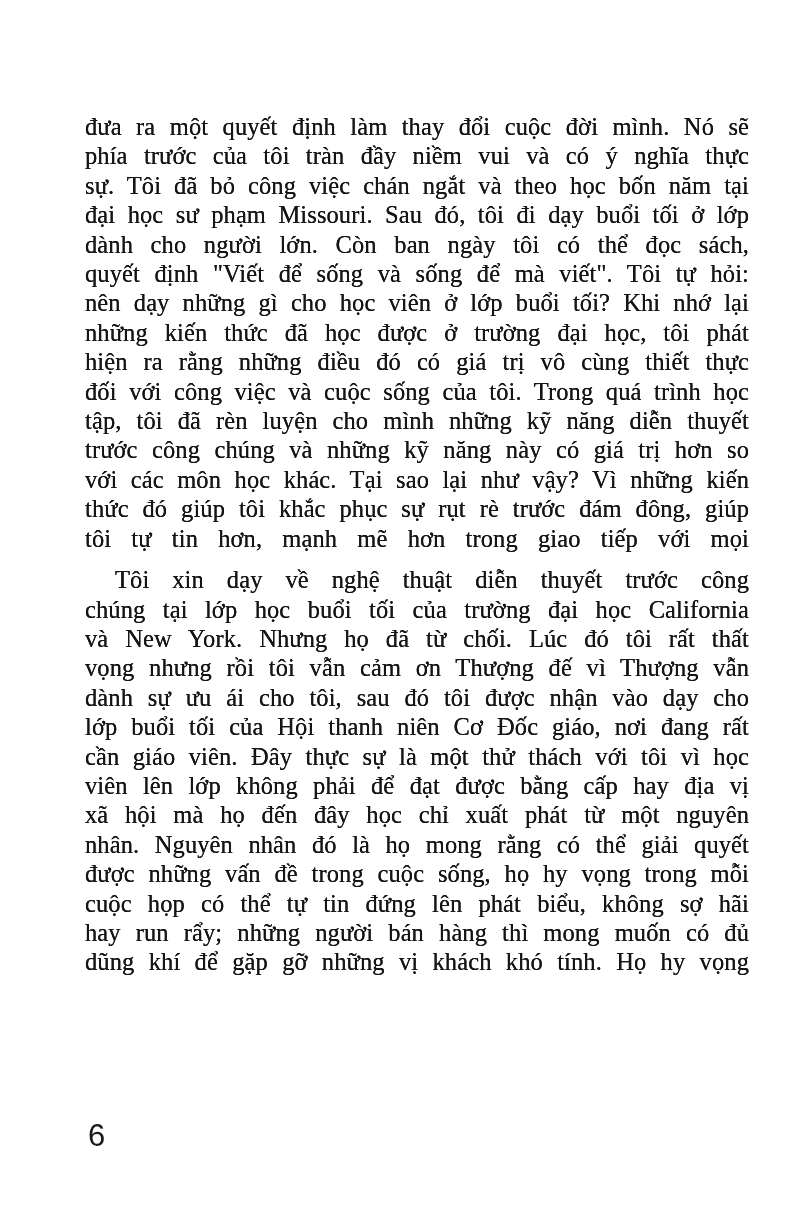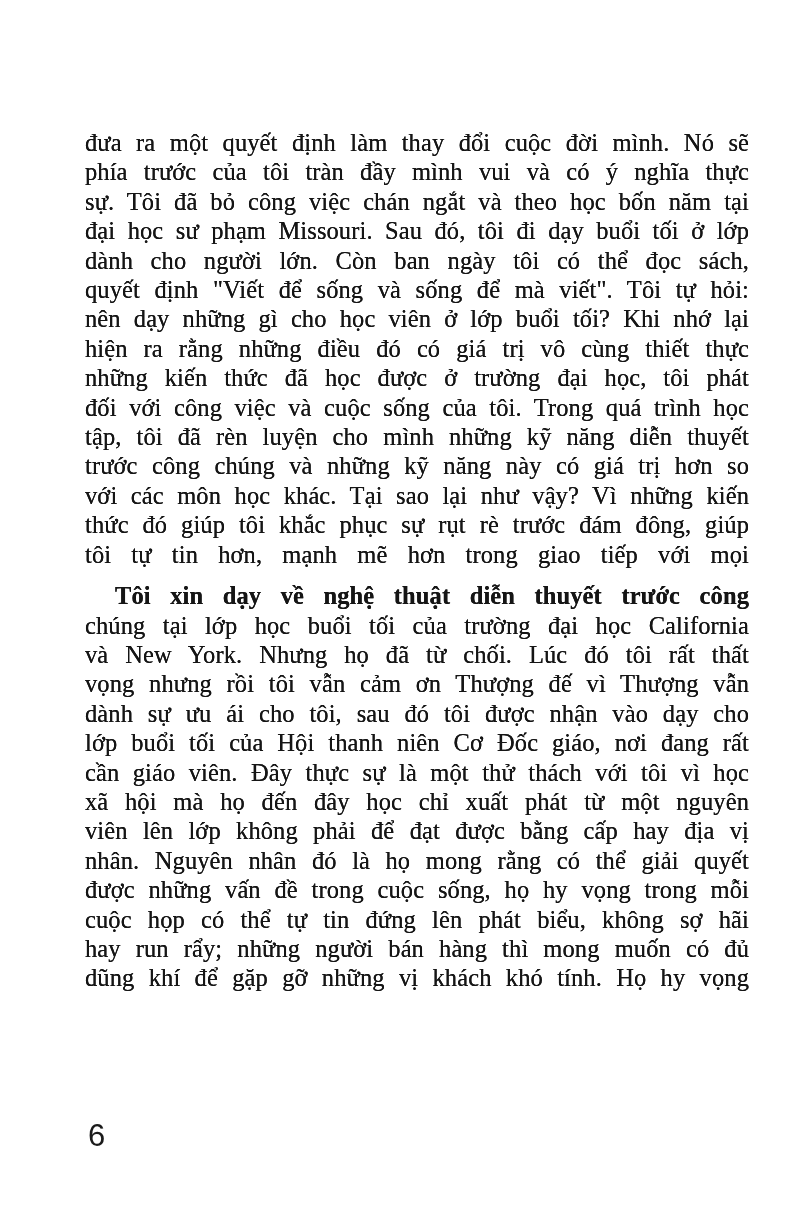--- a/index.html
+++ b/index.html
@@ -16,87 +16,86 @@
   .page {
     position: relative;
     width: 800px;
     height: 1224px;
     background: #ffffff;
     overflow: hidden;
   }
   .text-block {
     position: absolute;
     left: 85px;
-    top: 128px;
+    top: 112px;
     width: 664px;
   }
   .paragraph {
     margin: 0;
     padding: 0;
   }
   .paragraph + .paragraph {
     margin-top: 12px;
   }
   .line {
     font-size: 24.5px;
     line-height: 29.4px;
     text-align: justify;
     text-align-last: justify;
     text-shadow: 0 0 0.35px currentColor; 
     letter-spacing: 0.1px;
   }
   .line.indent {
     padding-left: 30px;
-    font-weight: bold;
   }
   .page-number {
     position: absolute;
     left: 88px;
     top: 1120px;
     font-family: "Liberation Sans", "DejaVu Sans", sans-serif;
     font-size: 31px;
     line-height: 31px;
     color: #1a1a1a;
   }
 </style>
 </head>
 <body>
 
 <div class="page">
 
   <div class="text-block">
 
     <div class="paragraph">
       <div class="line">đưa ra một quyết định làm thay đổi cuộc đời mình. Nó sẽ</div>
-      <div class="line">phía trước của tôi tràn đầy mình vui và có ý nghĩa thực</div>
+      <div class="line">phía trước của tôi tràn đầy niềm vui và có ý nghĩa thực</div>
       <div class="line">sự. Tôi đã bỏ công việc chán ngắt và theo học bốn năm tại</div>
       <div class="line">đại học sư phạm Missouri. Sau đó, tôi đi dạy buổi tối ở lớp</div>
       <div class="line">dành cho người lớn. Còn ban ngày tôi có thể đọc sách,</div>
       <div class="line">quyết định "Viết để sống và sống để mà viết". Tôi tự hỏi:</div>
       <div class="line">nên dạy những gì cho học viên ở lớp buổi tối? Khi nhớ lại</div>
+      <div class="line">những kiến thức đã học được ở trường đại học, tôi phát</div>
       <div class="line">hiện ra rằng những điều đó có giá trị vô cùng thiết thực</div>
-      <div class="line">những kiến thức đã học được ở trường đại học, tôi phát</div>
       <div class="line">đối với công việc và cuộc sống của tôi. Trong quá trình học</div>
       <div class="line">tập, tôi đã rèn luyện cho mình những kỹ năng diễn thuyết</div>
       <div class="line">trước công chúng và những kỹ năng này có giá trị hơn so</div>
       <div class="line">với các môn học khác. Tại sao lại như vậy? Vì những kiến</div>
       <div class="line">thức đó giúp tôi khắc phục sự rụt rè trước đám đông, giúp</div>
       <div class="line">tôi tự tin hơn, mạnh mẽ hơn trong giao tiếp với mọi</div>
     </div>
 
     <div class="paragraph">
       <div class="line indent">Tôi xin dạy về nghệ thuật diễn thuyết trước công</div>
       <div class="line">chúng tại lớp học buổi tối của trường đại học California</div>
       <div class="line">và New York. Nhưng họ đã từ chối. Lúc đó tôi rất thất</div>
       <div class="line">vọng nhưng rồi tôi vẫn cảm ơn Thượng đế vì Thượng vẫn</div>
       <div class="line">dành sự ưu ái cho tôi, sau đó tôi được nhận vào dạy cho</div>
       <div class="line">lớp buổi tối của Hội thanh niên Cơ Đốc giáo, nơi đang rất</div>
       <div class="line">cần giáo viên. Đây thực sự là một thử thách với tôi vì học</div>
+      <div class="line">viên lên lớp không phải để đạt được bằng cấp hay địa vị</div>
       <div class="line">xã hội mà họ đến đây học chỉ xuất phát từ một nguyên</div>
-      <div class="line">viên lên lớp không phải để đạt được bằng cấp hay địa vị</div>
       <div class="line">nhân. Nguyên nhân đó là họ mong rằng có thể giải quyết</div>
       <div class="line">được những vấn đề trong cuộc sống, họ hy vọng trong mỗi</div>
       <div class="line">cuộc họp có thể tự tin đứng lên phát biểu, không sợ hãi</div>
       <div class="line">hay run rẩy; những người bán hàng thì mong muốn có đủ</div>
       <div class="line">dũng khí để gặp gỡ những vị khách khó tính. Họ hy vọng</div>
     </div>
 
   </div>
 
   <div class="page-number">6</div>

